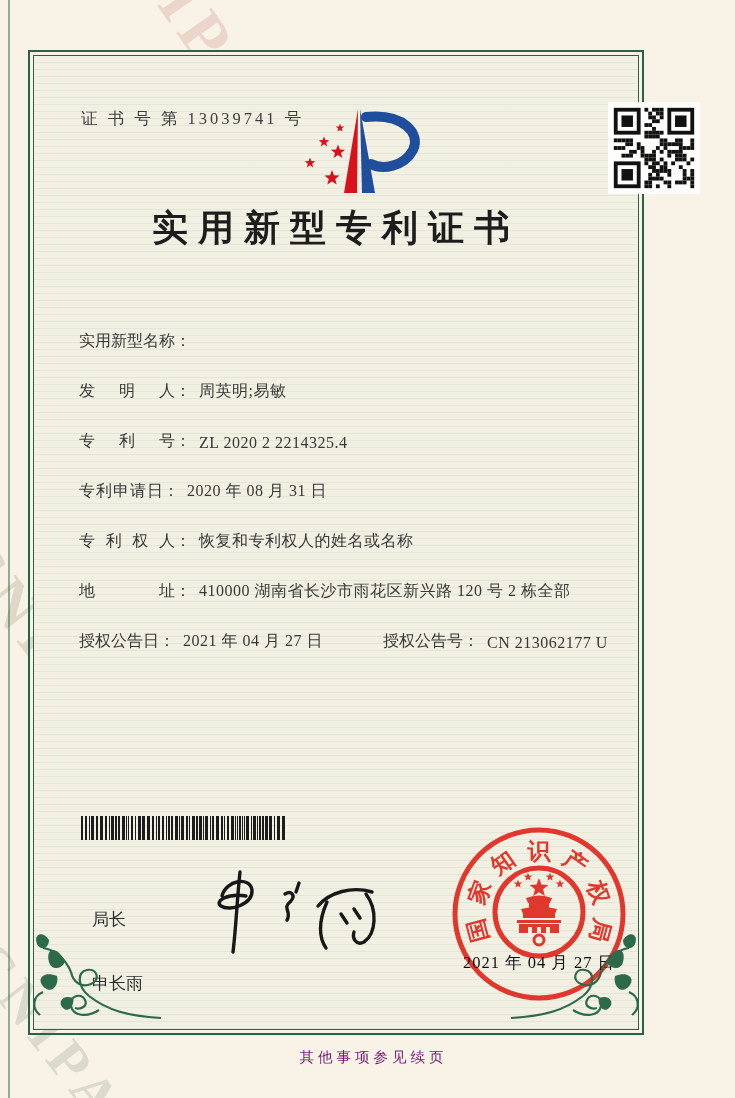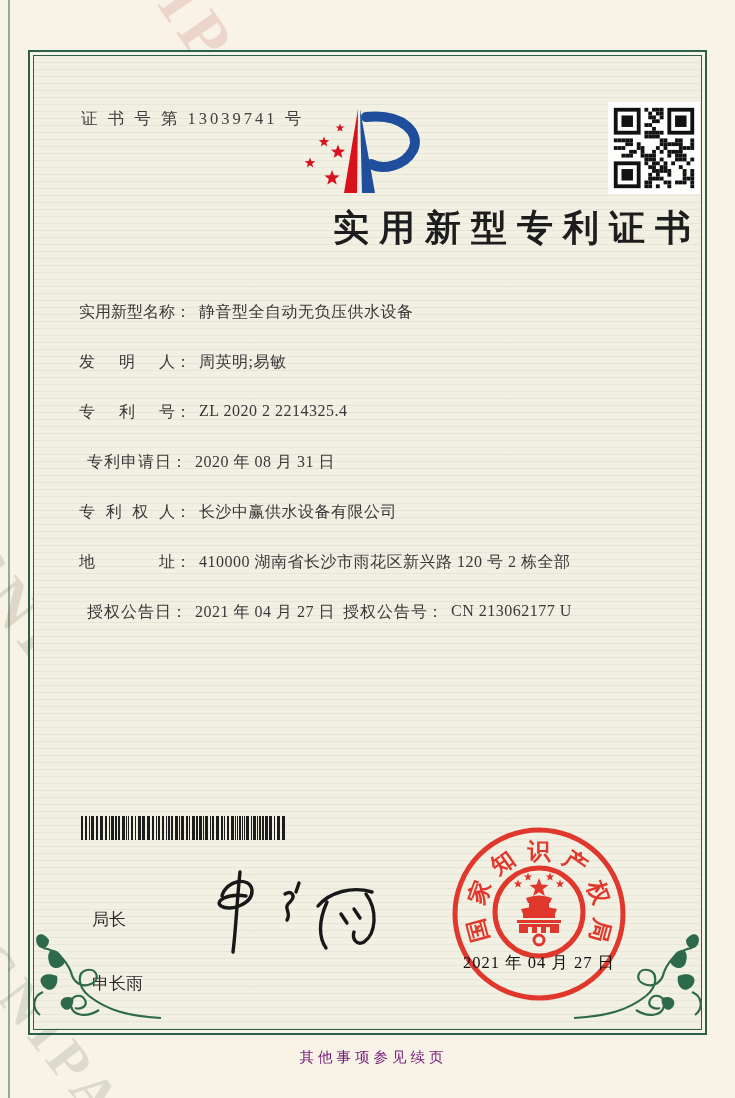--- a/index.html
+++ b/index.html
@@ -11,41 +11,41 @@
     color:#333;
   }
   .edge-line{position:absolute;left:8px;top:0;bottom:0;width:2px;background:rgba(44,98,70,.5);}
   .wm{position:absolute;font-family:"Liberation Serif",serif;font-weight:bold;letter-spacing:8px;pointer-events:none;white-space:nowrap;}
   .wm1{left:58px;top:-38px;font-size:66px;color:rgba(208,150,140,.30);transform:rotate(55deg);}
   .wm2{left:438px;top:280px;font-size:62px;color:rgba(188,178,152,.45);transform:rotate(50deg);}
   .wm3{left:-78px;top:600px;font-size:62px;color:rgba(188,180,158,.42);transform:rotate(52deg);}
   .wm4{left:-60px;top:1000px;font-size:56px;color:rgba(176,182,166,.40);transform:rotate(52deg);}
 
   .cert{
-    position:absolute;left:28px;top:50px;width:679px;height:985px;
+    position:absolute;left:28px;top:50px;width:616px;height:985px;
     border:2.5px solid #2a6249;background:transparent;box-sizing:border-box;
   }
   .cert-inner{
     position:absolute;left:3px;top:3px;right:3px;bottom:3px;
     border:1px solid #2a6249;
     background:
       repeating-linear-gradient(0deg, rgba(108,142,118,.10) 0 1px, rgba(0,0,0,0) 1px 7px),
       #f2f0e3;
   }
   .cert-no{position:absolute;left:47px;top:52px;font-size:16.5px;letter-spacing:3px;color:#3e3e3e;}
   .logo{position:absolute;left:250px;top:50px;}
   .qr{position:absolute;left:574px;top:46px;background:#fdfdfb;padding:2px;}
   .title{
-    position:absolute;left:0;right:0;top:148px;margin:0;text-align:right;
+    position:absolute;left:0;right:0;top:148px;margin:0;text-align:center;
     font-size:36px;font-weight:bold;letter-spacing:10px;color:#1d1d1d;
   }
   .fields{position:absolute;left:45px;right:36px;top:246px;font-size:16px;color:#383838;}
-  .frow{display:flex;align-items:flex-start;height:50px;white-space:nowrap;}
+  .frow{display:flex;align-items:flex-end;height:50px;white-space:nowrap;}
   .flabel{display:inline-block;width:96px;text-align:justify;text-align-last:justify;}
-  .flabel.natural{width:84px;margin-left:8px;}
+  .flabel.natural{width:84px;}
   .colon{margin-right:8px;}
   .fvalue{letter-spacing:.5px;}
   .pair2{margin-left:60px;}
   .paras{position:absolute;left:45px;width:596px;top:578px;}
   .para{margin:0 0 5px 0;font-size:15.5px;line-height:22px;text-align:justify;text-indent:2em;color:#2e2e2e;}
   .barcode{position:absolute;left:47px;top:760px;}
   .signer-title{position:absolute;left:58px;top:852px;font-size:17px;color:#2c2c2c;font-family:"Liberation Sans",sans-serif;}
   .signer-name{position:absolute;left:58px;top:870px;font-size:17px;color:#2c2c2c;font-family:Liberation Serif, serif;margin-top:46px;}
   .signature{position:absolute;left:172px;top:806px;}
   .seal{position:absolute;left:415px;top:768px;}
@@ -228,41 +228,40 @@
             <rect x="21" y="21" width="1" height="1"></rect>
           </g>
       </svg>
 
       <h1 class="title">实用新型专利证书</h1>
 
       <div class="fields">
         <div class="frow">
           <span class="flabel">实用新型名称</span>
             <span class="colon">：</span>
-          <span class="fvalue">静音型全自动无负压供水设备</span>
         </div>
         <div class="frow">
           <span class="flabel">发明人</span>
             <span class="colon">：</span>
           <span class="fvalue">周英明;易敏</span>
         </div>
         <div class="frow">
           <span class="flabel">专利号</span>
             <span class="colon">：</span>
           <span class="fvalue">ZL 2020 2 2214325.4</span>
         </div>
         <div class="frow">
           <span class="flabel natural">专利申请日</span>
             <span class="colon">：</span>
           <span class="fvalue">2020 年 08 月 31 日</span>
         </div>
         <div class="frow">
           <span class="flabel">专利权人</span>
             <span class="colon">：</span>
-          <span class="fvalue">长沙中赢供水设备有限公司</span>
+          <span class="fvalue">恢复和专利权人的姓名或名称</span>
         </div>
         <div class="frow">
           <span class="flabel">地址</span>
             <span class="colon">：</span>
           <span class="fvalue">410000 湖南省长沙市雨花区新兴路 120 号 2 栋全部</span>
         </div>
         <div class="frow">
           <span class="flabel natural">授权公告日</span>
             <span class="colon">：</span>
           <span class="fvalue">2021 年 04 月 27 日</span>

